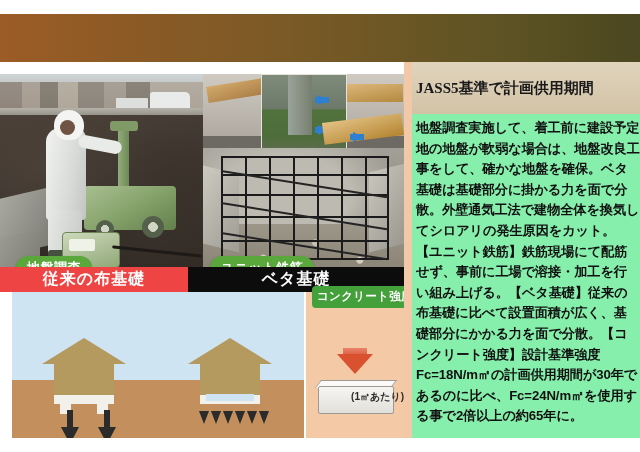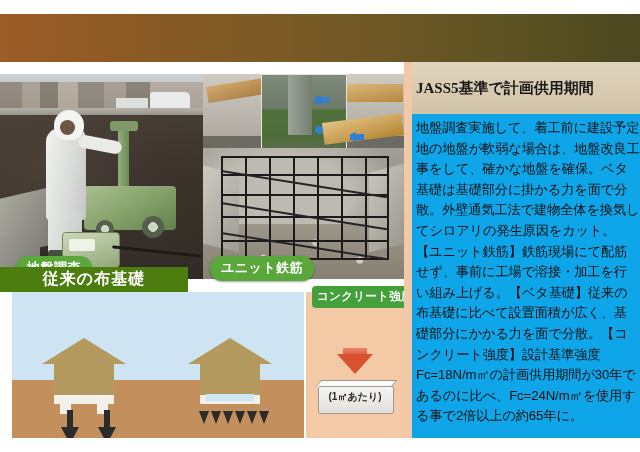--- a/index.html
+++ b/index.html
@@ -272,21 +272,21 @@
     top: 205px;
     height: 25px;
     color: #ffffff;
     font-size: 16px;
     font-weight: bold;
     display: flex;
     align-items: center;
     justify-content: center;
     letter-spacing: 1px;
   }
-  .cmp-left { left: 0; width: 188px; background: #4d7c0f; }
+  .cmp-left { left: 0; width: 188px; background: #ef4444; }
   .cmp-right { left: 188px; width: 216px; background: #0c0c0c; }
 
   
   .diagram {
     position: absolute;
     left: 12px;
     top: 230px;
     width: 292px;
     height: 146px;
     background: #cfe4f2;
@@ -387,31 +387,31 @@
     border: 1px solid #9c9a93;
     border-radius: 2px;
   }
   .conc-slab-top {
     position: absolute; left: 12px; top: 88px; width: 74px; height: 7px;
     background: #fbfaf8; border: 1px solid #9c9a93; border-bottom: none;
     transform: skewX(-38deg);
   }
   .conc-slab-text {
     position: absolute; left: 0; top: 98px; width: 98px;
-    text-align: center; font-size: 10px; font-weight: bold; color: #2b2b2b;
+    text-align: right; font-size: 10px; font-weight: bold; color: #2b2b2b;
   }
 
   
   .right-col {
     position: absolute;
     left: 404px;
     top: 62px;
     width: 236px;
     height: 376px;
-    background: #0ea5e9;
+    background: #86efac;
   }
   .right-strip {
     position: absolute;
     left: 0; top: 0; width: 8px; height: 376px;
     background: #f2c9a8;
   }
   .right-head {
     position: absolute;
     left: 8px; top: 0;
     width: 228px; height: 52px;
@@ -432,21 +432,21 @@
   .right-head .hl2 { padding-left: 4px; }
   .right-body {
     position: absolute;
     left: 12px; top: 56px;
     width: 224px;
     font-size: 13.2px;
     line-height: 20.6px;
     color: #111111;
     letter-spacing: -0.1px;
   }
-  .right-body p { margin: 0; }
+  .right-body p { margin: 0; font-weight: bold; }
 </style>
 </head>
 <body>
 
 <div class="page">
 
   <div class="header-band"></div>
 
   <div class="left-col">
 
@@ -509,20 +509,21 @@
           <div class="rb-d" style="top:46px; transform: rotate(9deg);"></div>
           <div class="rb-d" style="top:76px; transform: rotate(9deg);"></div>
         </div>
       </div>
 
       <div class="pill pill-ground">地盤調査</div>
       <div class="pill pill-rebar">ユニット鉄筋</div>
     </div>
 
     <div class="cmp-bar cmp-left">従来の布基礎</div>
+    <div class="cmp-bar cmp-right">ベタ基礎</div>
 
     <div class="diagram">
       <div class="dg-ground"></div>
 
       <div class="house house-left">
         <div class="roof"></div>
         <div class="body"></div>
         <div class="base-strip"></div>
         <div class="pile pile-thick" style="left:18px;"></div>
         <div class="pile pile-thick" style="left:55px;"></div>

